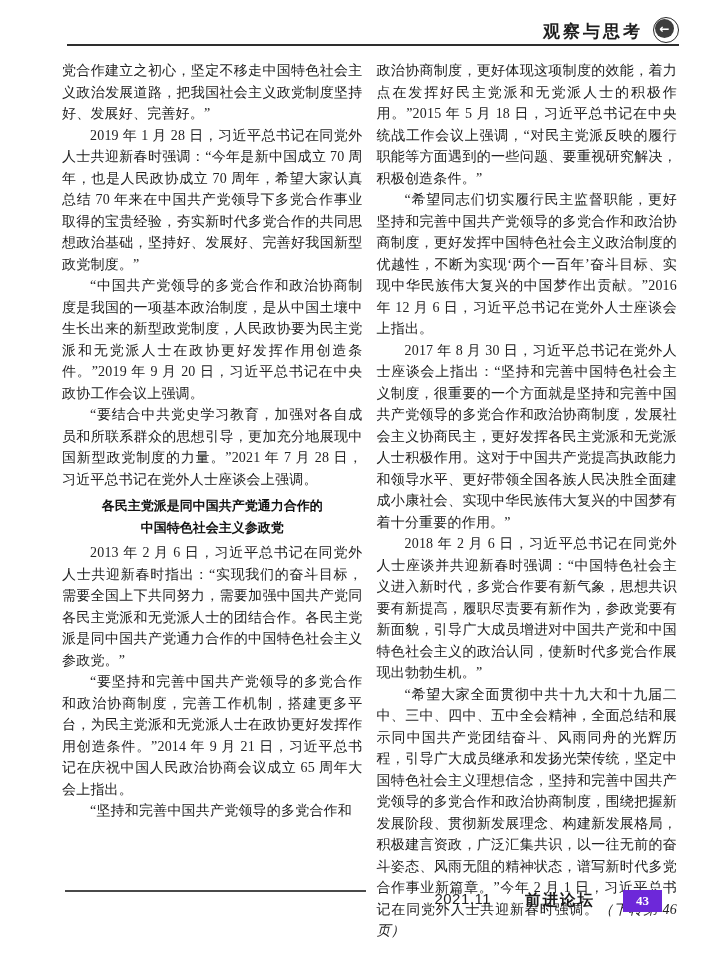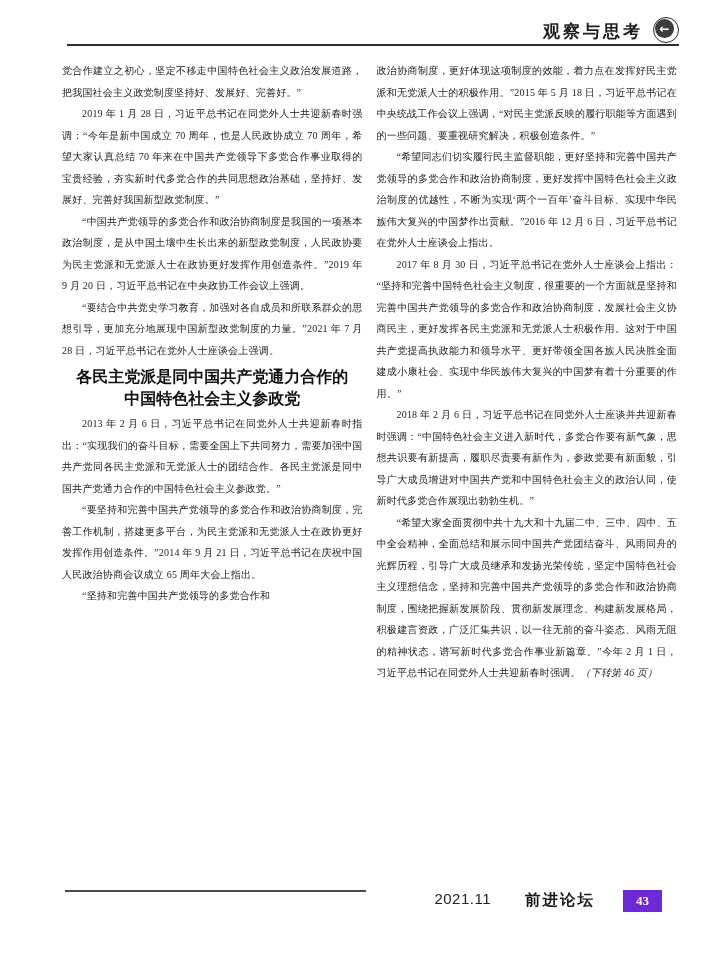--- a/index.html
+++ b/index.html
@@ -33,27 +33,27 @@
     font-size:12px; font-weight:bold; line-height:1;
   }
 
   
   .content {
     position:absolute; top:60px; left:62px; right:44px;
     display:flex; gap:14px;
   }
   .col { flex:1; min-width:0; }
   .para {
-    margin:0; font-size:10px; line-height:21.5px;
+    margin:0; font-size:14px; line-height:21.5px;
     text-align:justify; text-justify:inter-character;
     text-indent:2em; letter-spacing:0.2px;
   }
   .para.cont { text-indent:0; }
   .col-heading {
-    margin:5px 0 3px; font-size:16px; line-height:22px;
+    margin:5px 0 3px; font-size:13px; line-height:22px;
     font-weight:bold; text-align:center; color:#111;
   }
   .kai { font-style:italic; }
 
   
   .footer {
     position:absolute; left:65px; right:59px; top:890px; height:24px;
     display:flex; align-items:flex-start;gap:16px;
   }
   .ftr-rule { flex:1; height:1.5px; background:#4a4a4a; margin-right:52px; }

